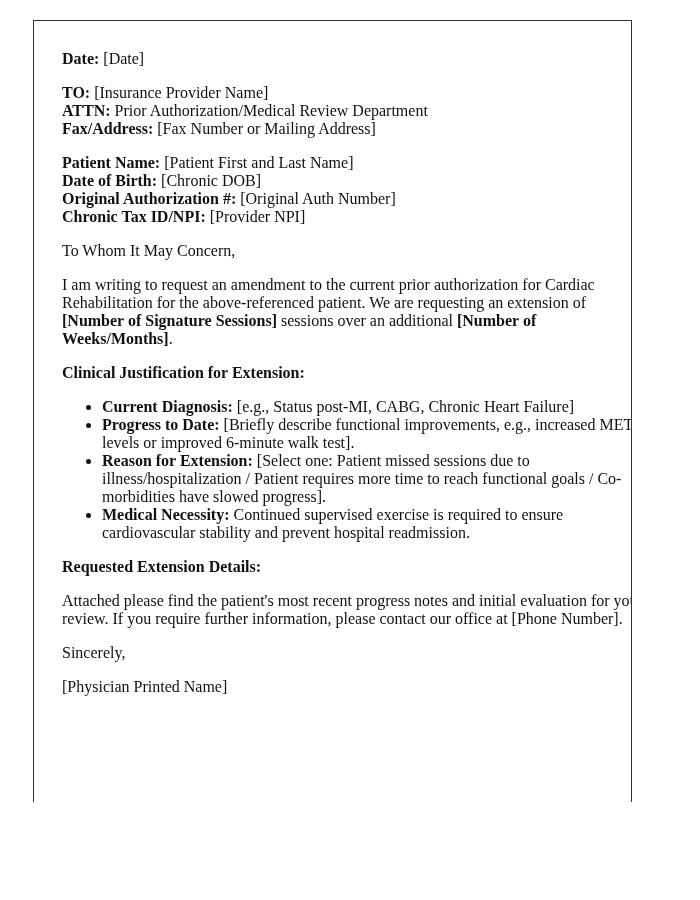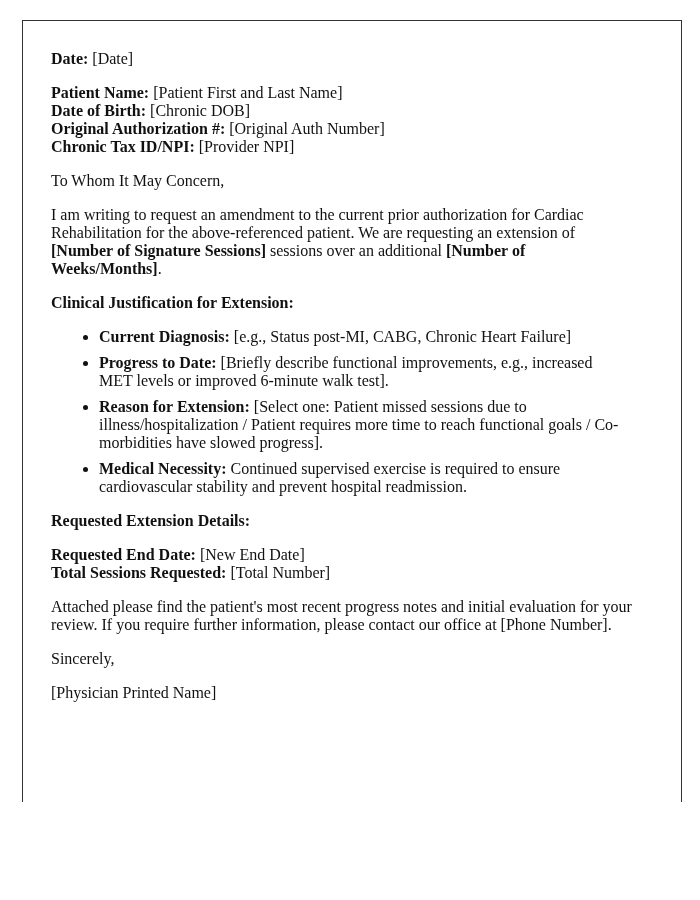--- a/index.html
+++ b/index.html
@@ -12,23 +12,23 @@
       height: 900px;
       position: relative;
       overflow: hidden;
       font-family: "Liberation Serif", "DejaVu Serif", serif;
       font-size: 16px;
       line-height: 18px;
       color: #111111;
     }
     .page {
       position: absolute;
-      left: 22px;
+      left: 33px;
       top: 20px;
-      width: 660px;
+      width: 599px;
       height: 782px;
       border-left: 1px solid #333333;
       border-right: 1px solid #333333;
       border-top: 1px solid #333333;
       box-sizing: border-box;
       overflow: hidden;
     }
     .content {
       position: absolute;
       left: 28px;
@@ -37,35 +37,49 @@
     }
     p {
       margin: 0 0 16px 0;
     }
     b { font-weight: bold; }
     ul {
       margin: 0 0 16px 0;
       padding-left: 40px;
     }
     li {
-      margin: 8px;
+      margin: 0;
     }
     .line { display: block; }
   </style>
 </head>
 <body>
 
 <div class="page">
   <div class="content">
 
     <p>
       <b>Date:</b>
       <span>[Date]</span>
     </p>
 
+    <p>
+      <span class="line">
+        <b>TO:</b>
+        <span>[Insurance Provider Name]</span>
+      </span>
+      <span class="line">
+        <b>ATTN:</b>
+        <span>Prior Authorization/Medical Review Department</span>
+      </span>
+      <span class="line">
+        <b>Fax/Address:</b>
+        <span>[Fax Number or Mailing Address]</span>
+      </span>
+    </p>
 
     <p>
       <span class="line">
         <b>Patient Name:</b>
         <span>[Patient First and Last Name]</span>
       </span>
       <span class="line">
         <b>Date of Birth:</b>
         <span>[Chronic DOB]</span>
       </span>
@@ -91,30 +105,20 @@
       <li><b>Current Diagnosis:</b><span> [e.g., Status post-MI, CABG, Chronic Heart Failure]</span></li>
       <li><b>Progress to Date:</b><span> [Briefly describe functional improvements, e.g., increased MET levels or improved 6-minute walk test].</span></li>
       <li><b>Reason for Extension:</b><span> [Select one: Patient missed sessions due to illness/hospitalization / Patient requires more time to reach functional goals / Co-morbidities have slowed progress].</span></li>
       <li><b>Medical Necessity:</b><span> Continued supervised exercise is required to ensure cardiovascular stability and prevent hospital readmission.</span></li>
     </ul>
 
     <p>
       <b>Requested Extension Details:</b>
     </p>
 
-    <p>
-      <span class="line">
-        <b>Requested End Date:</b>
-        <span>[New End Date]</span>
-      </span>
-      <span class="line">
-        <b>Total Sessions Requested:</b>
-        <span>[Total Number]</span>
-      </span>
-    </p>
 
     <p>Attached please find the patient's most recent progress notes and initial evaluation for your review. If you require further information, please contact our office at [Phone Number].</p>
 
     <p>Sincerely,</p>
 
     <p>
       <span class="line">[Physician Printed Name]</span>
     </p>
 
   </div>

